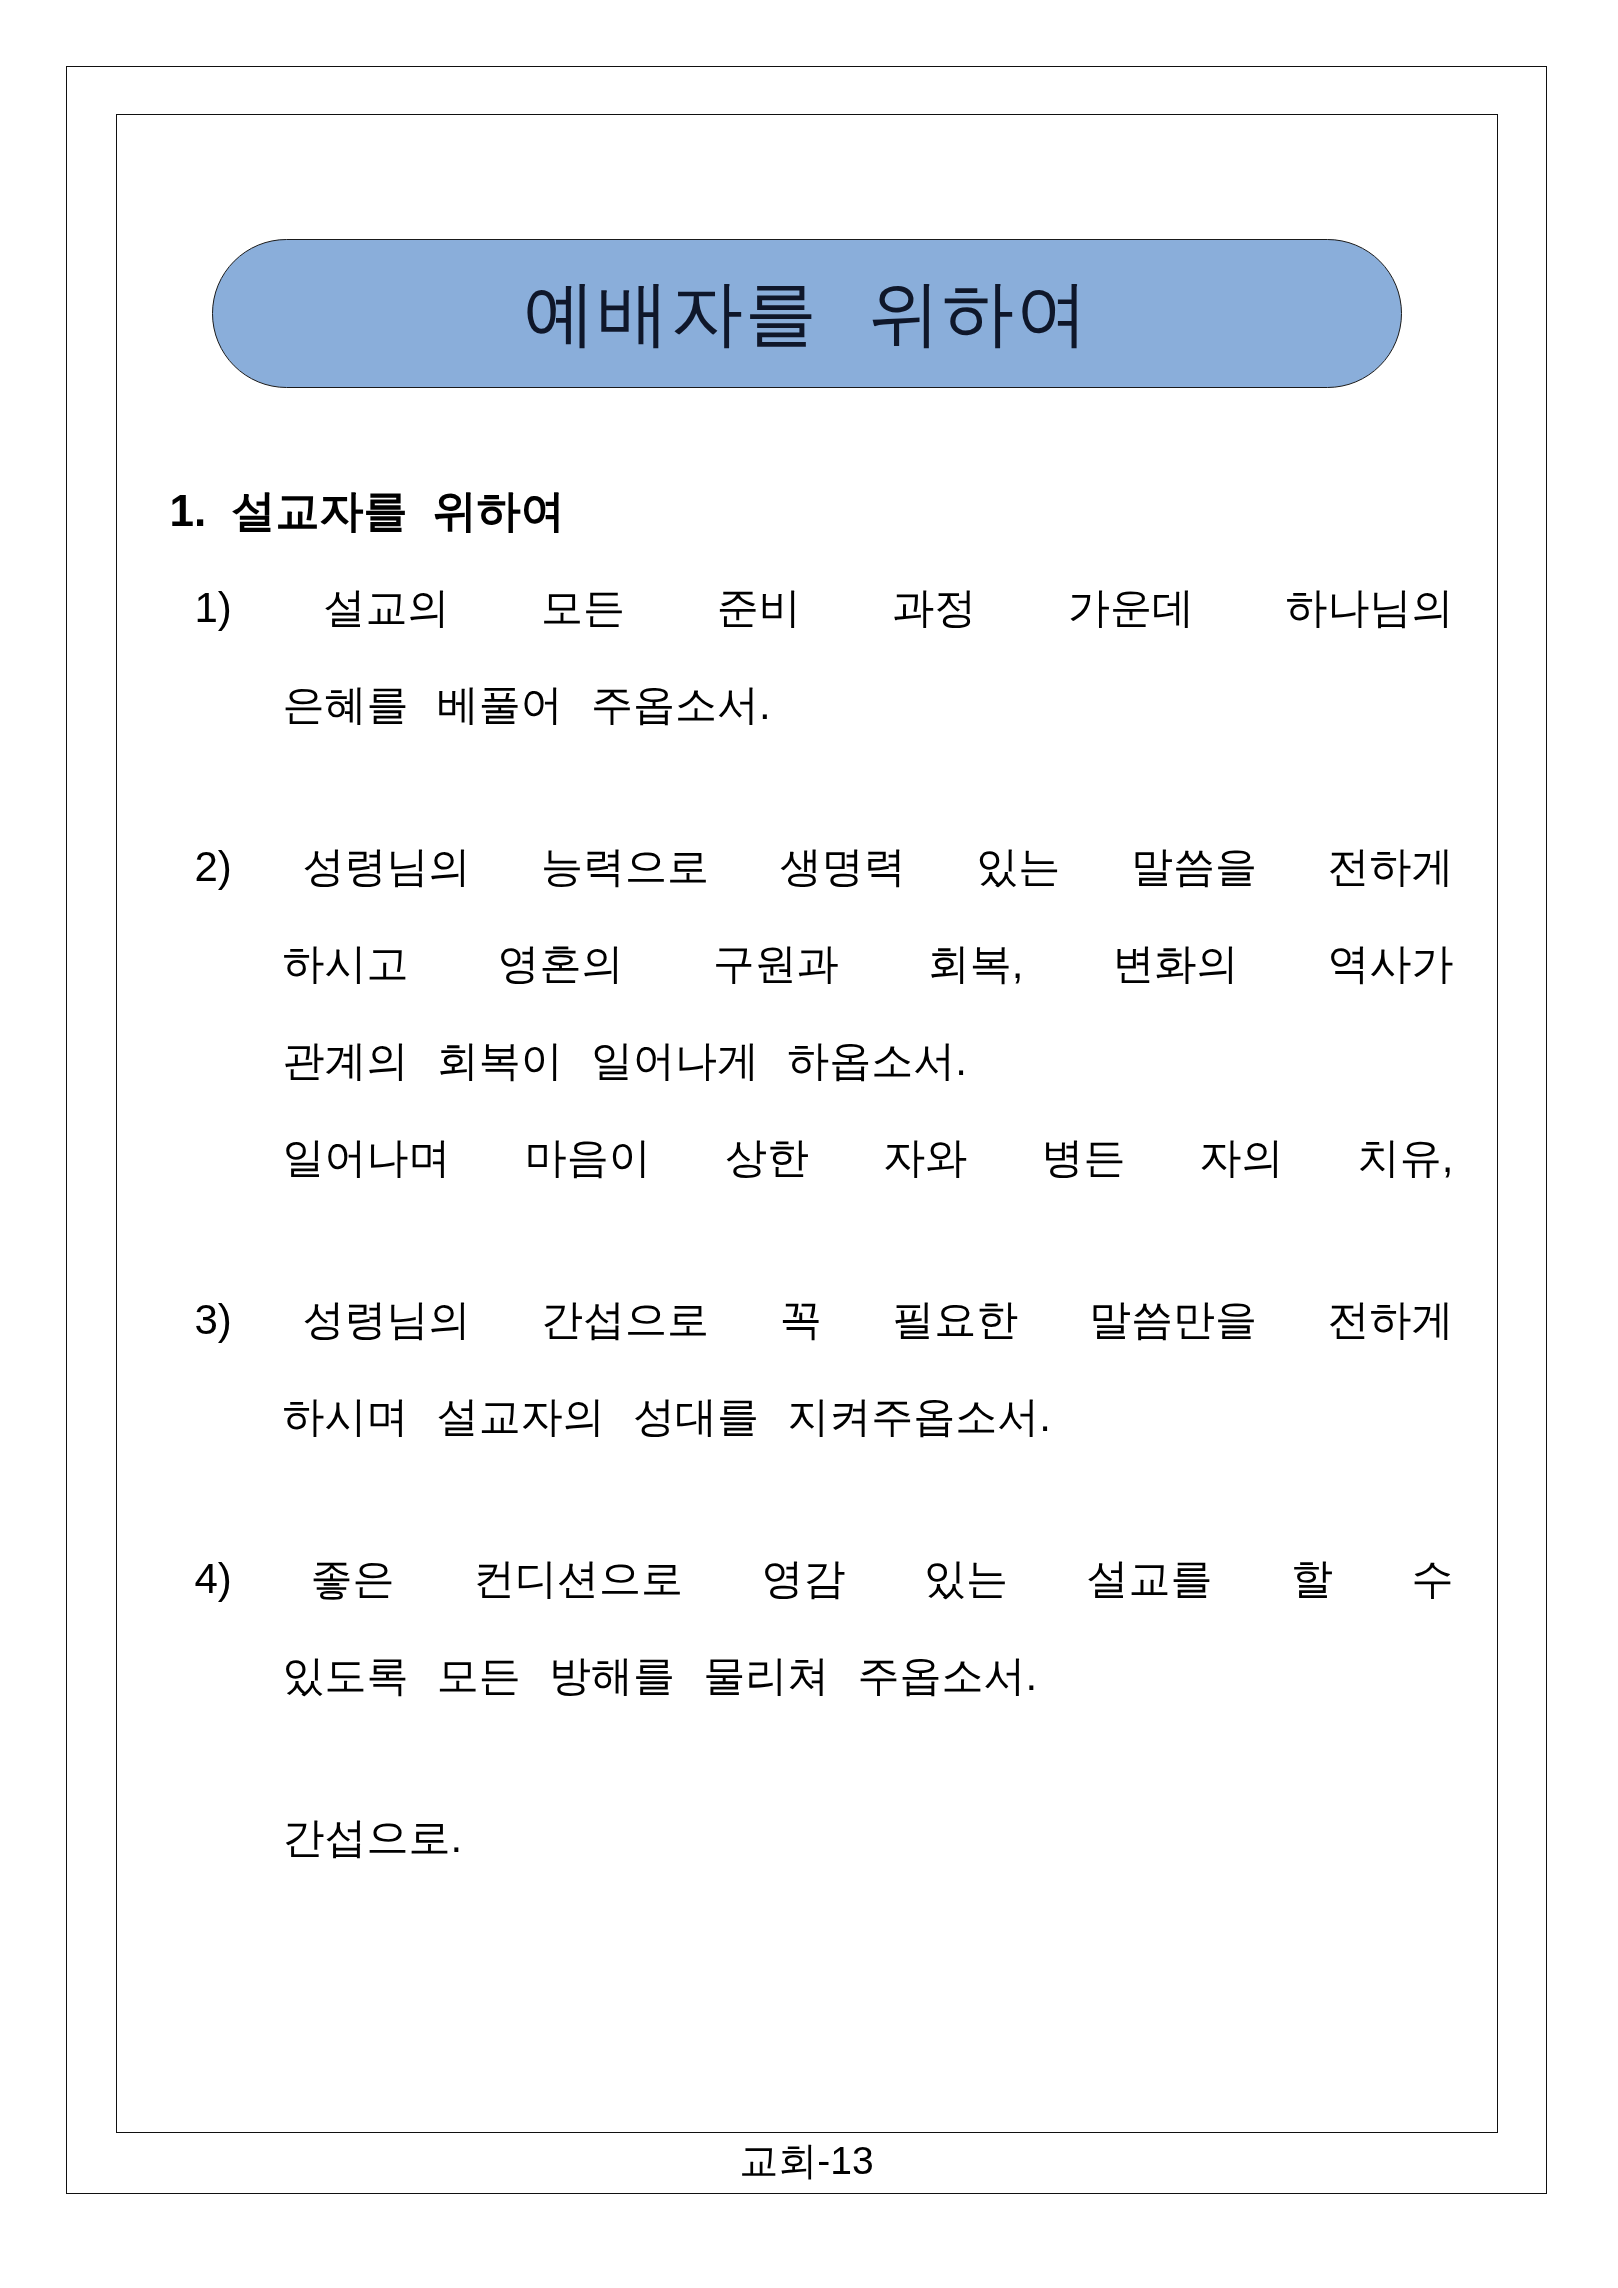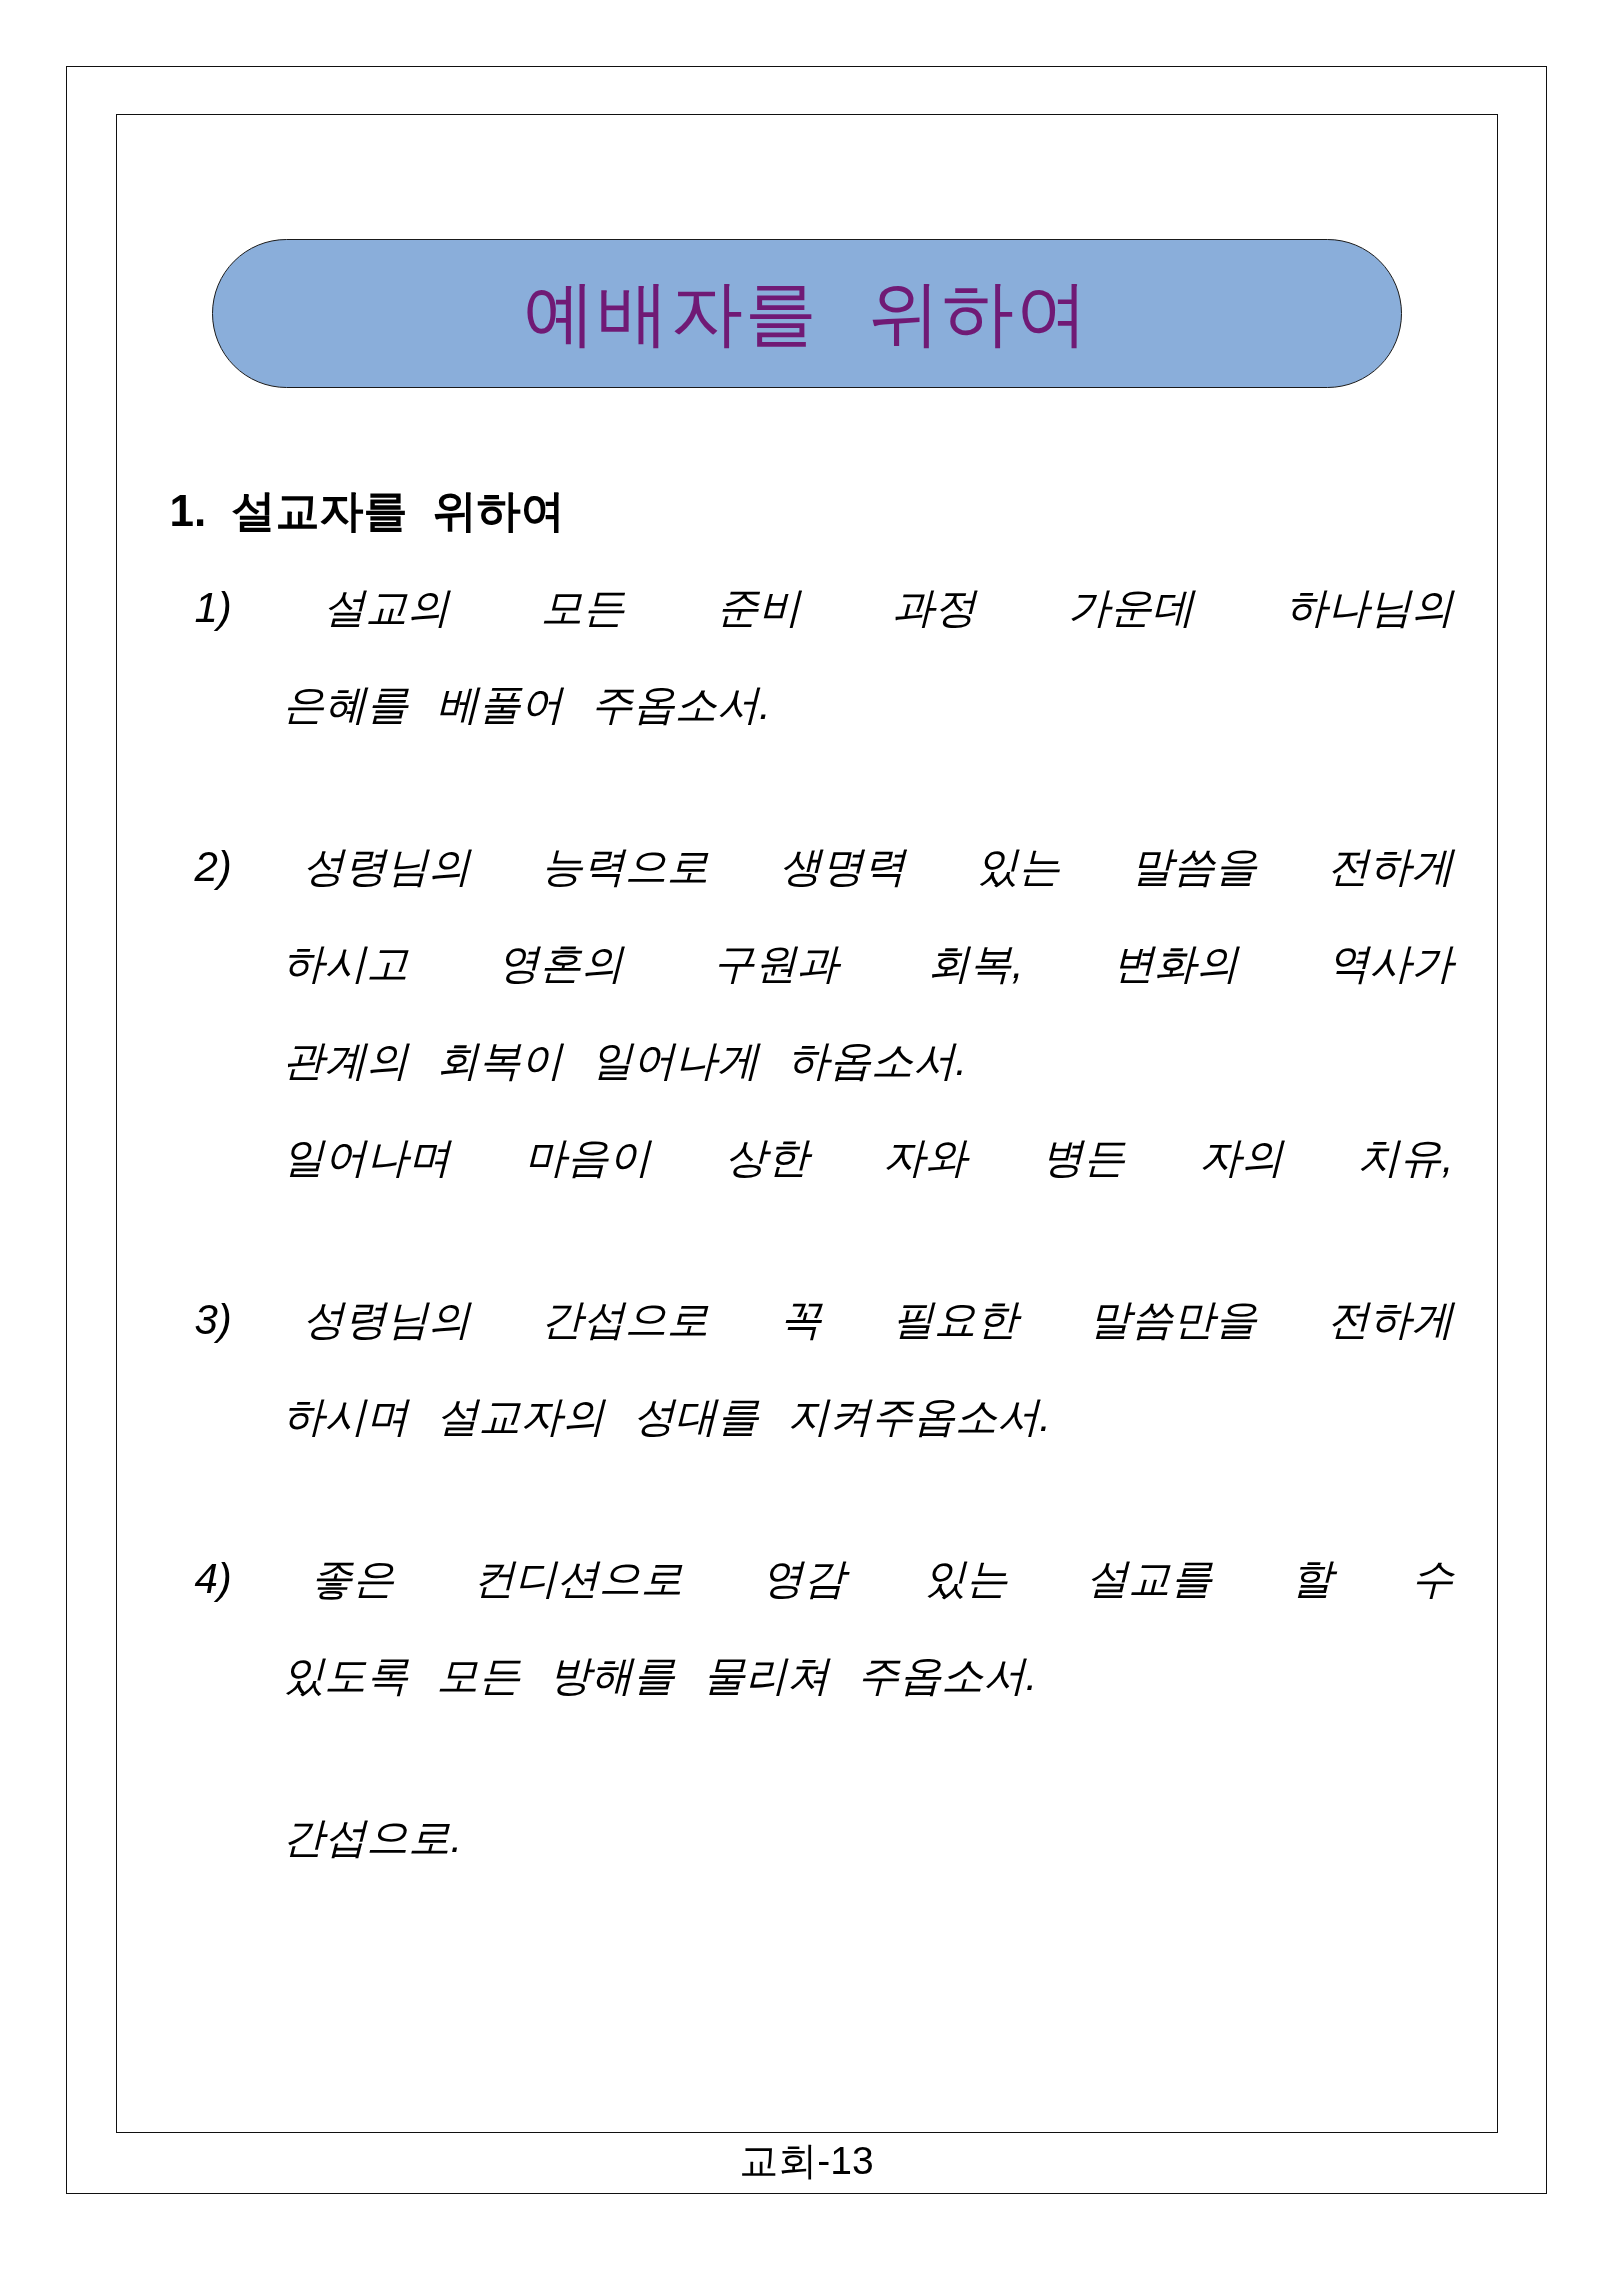--- a/index.html
+++ b/index.html
@@ -28,32 +28,31 @@
     background:#8AAEDA;
     border:1.8px solid #1a1a1a;
     border-radius:78px;
     display:flex;align-items:center;justify-content:center;
   }
   .banner-title{
     font-size:72px;
     font-weight:normal;
     letter-spacing:1.8px;
     word-spacing:28px;
-    color:#701a75;
+    color:#0f172a;
   }
   .section-heading{
     margin:74px 0 0 53px;
     font-size:44px;
     font-weight:bold;
     line-height:97px;
     word-spacing:13px;
   }
   .items{
     margin:0 43px 0 78px;
-    font-style:italic;
   }
   .item{ margin:0 0 65px 0; }
   .item:last-child{ margin-bottom:0; }
   .line{
     font-size:42px;
     line-height:97px;
     word-spacing:16.6px;
     white-space:normal;
   }
   .line.cont{ margin-left:88px; }

